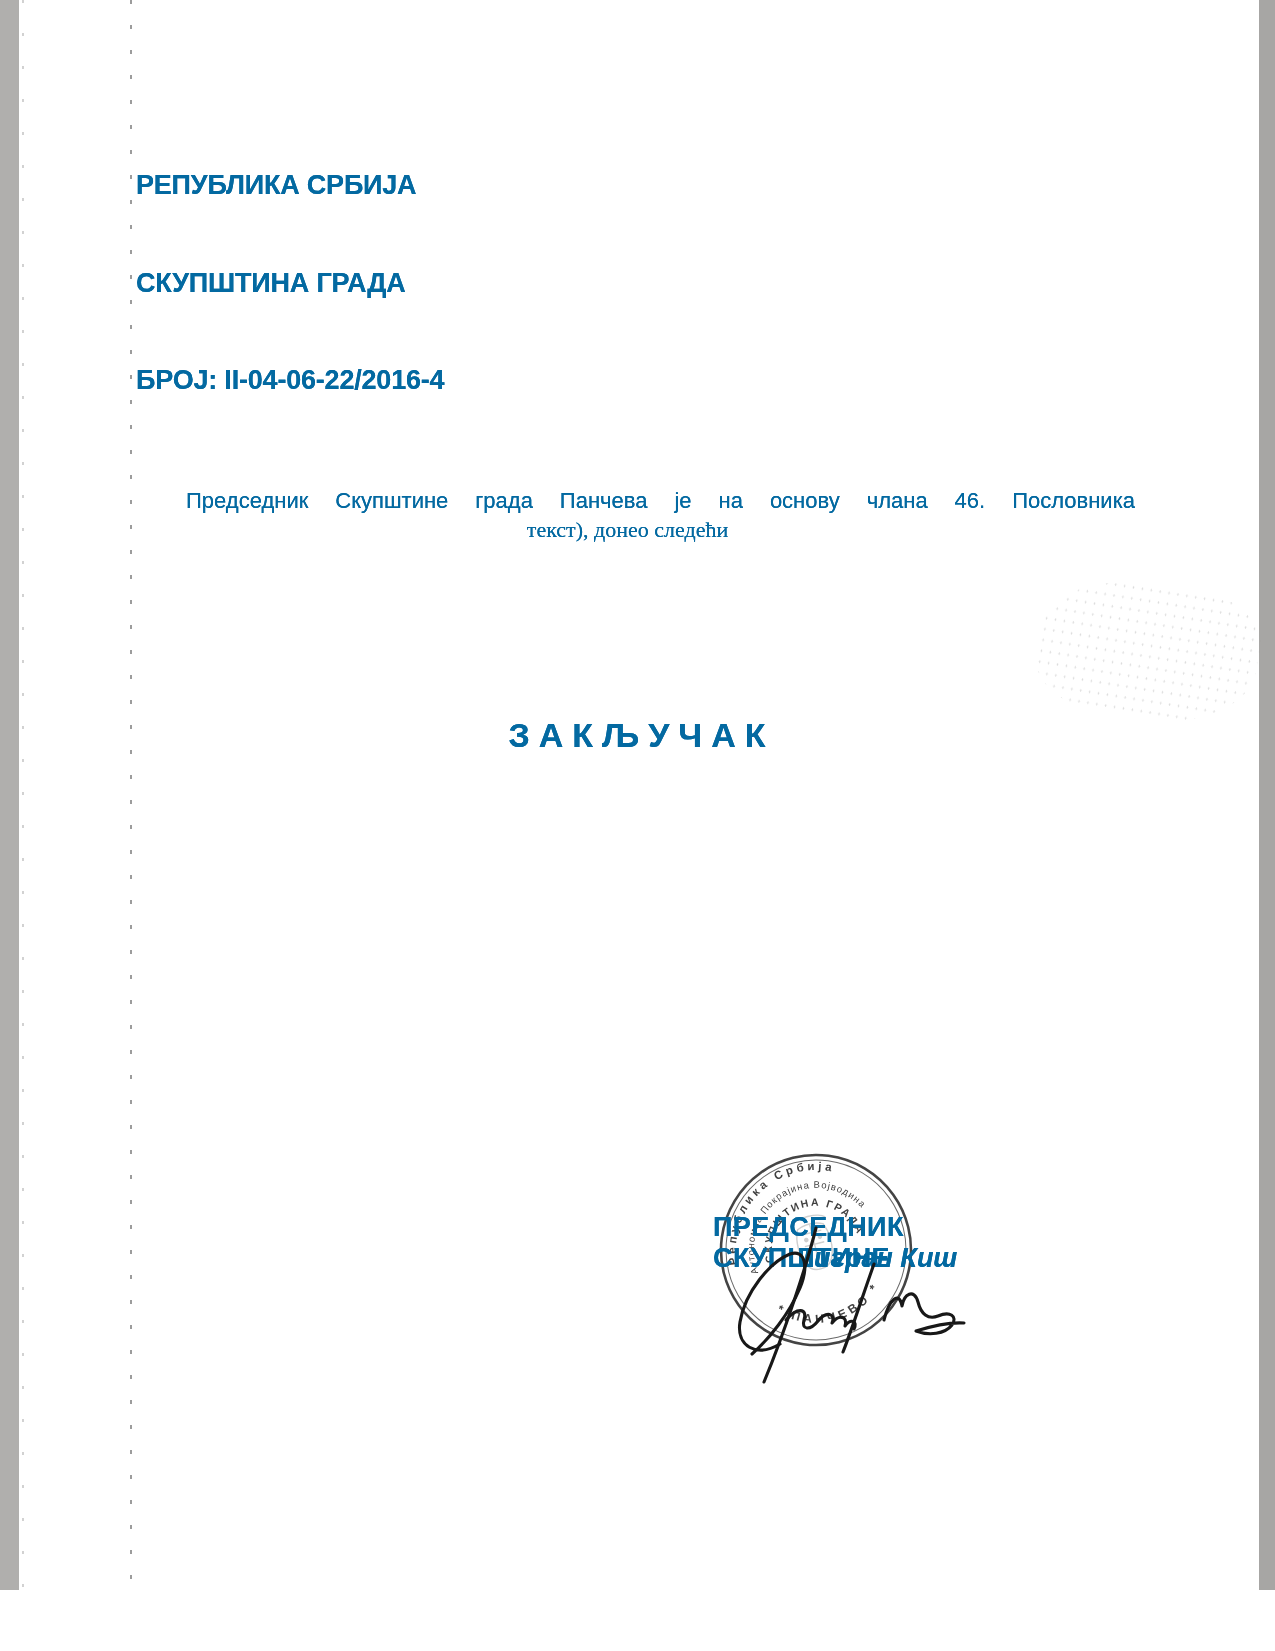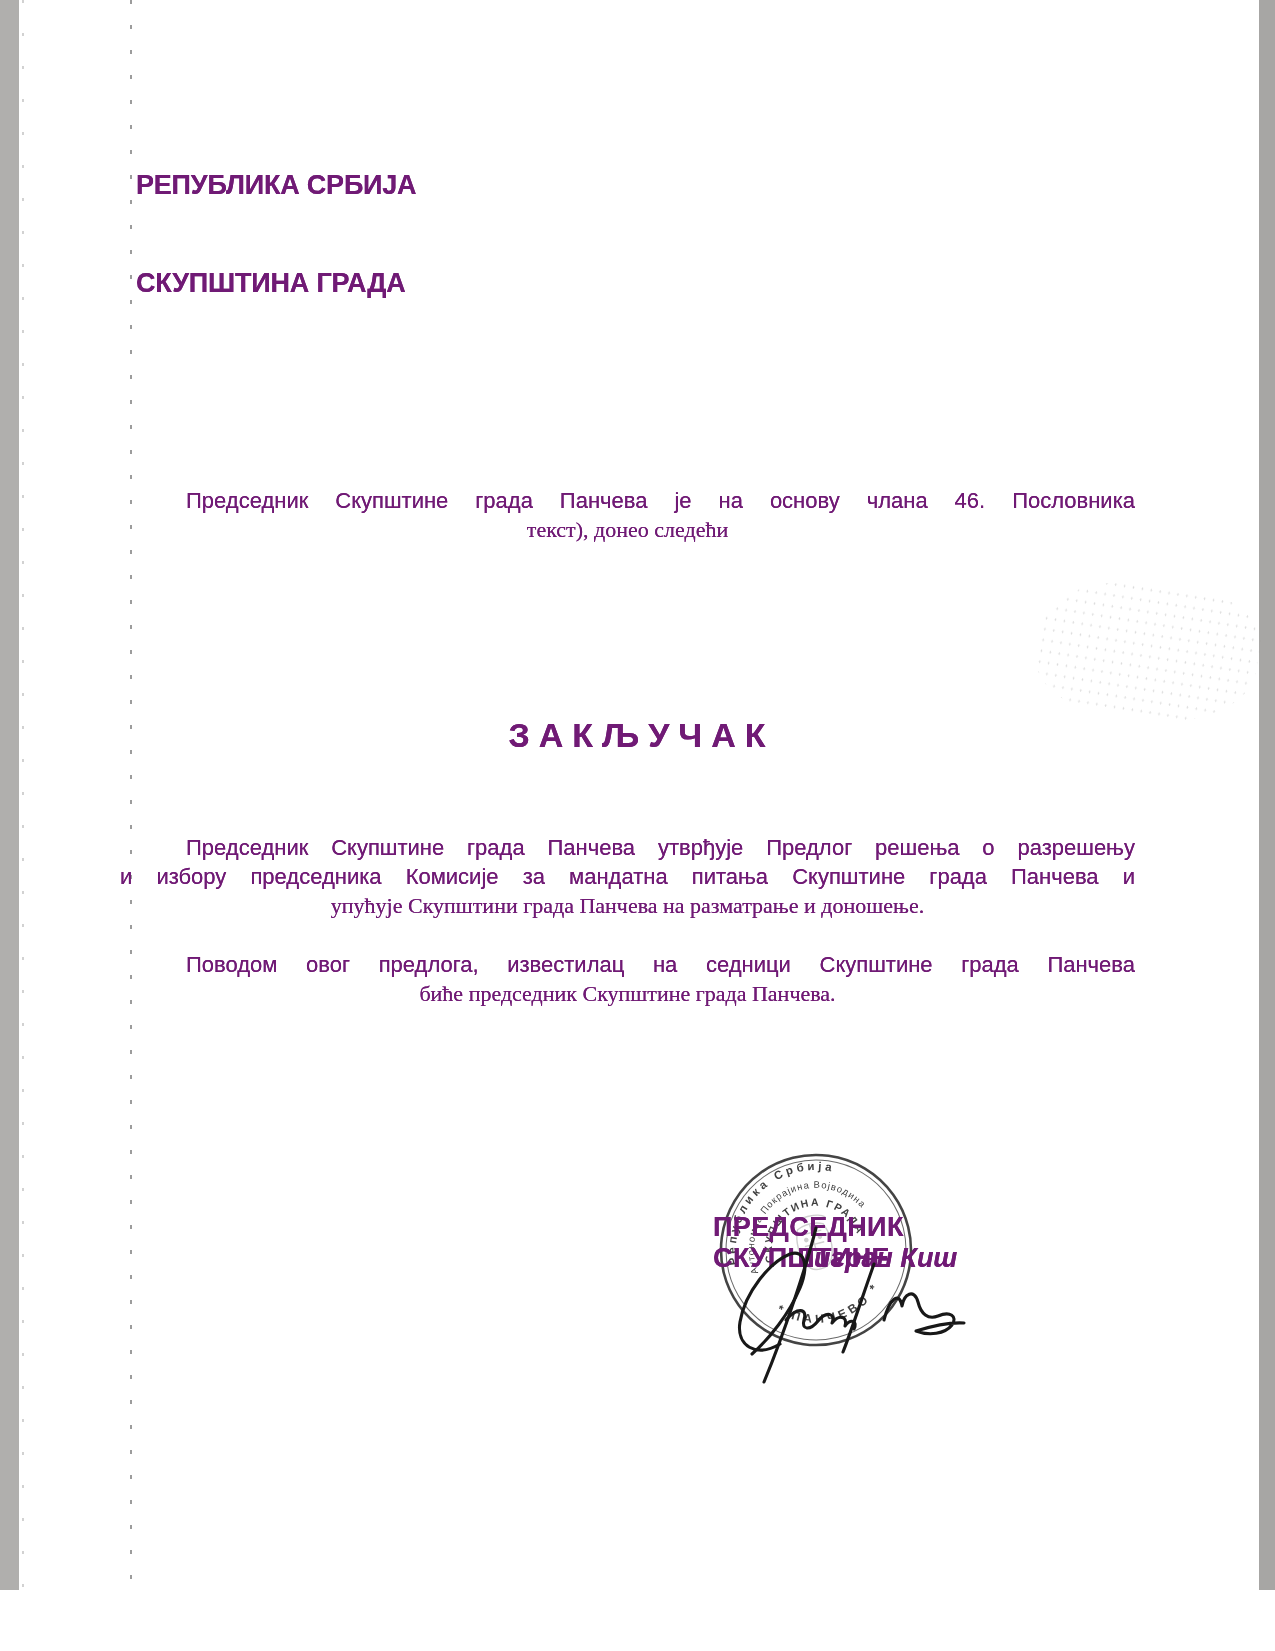--- a/index.html
+++ b/index.html
@@ -2,21 +2,21 @@
 <html lang="sr"><head>
 <meta charset="utf-8">
 <style>
   html,body{margin:0;padding:0;background:#ffffff;}
   .page{
     position:relative;
     width:1275px;height:1590px;
     background:#ffffff;
     overflow:hidden;
     font-family:"Liberation Sans", sans-serif;
-    color:#701a75;
+    color:#0369a1;
   }
   
   .edge-left{position:absolute;left:0;top:0;width:19px;height:1651px;background:#b0afad;}
   .edge-right{position:absolute;left:1259px;top:0;width:16px;height:1651px;background:#a7a6a4;}
   
   .punch-a{position:absolute;left:130px;top:0;width:2px;height:1651px;
     background:repeating-linear-gradient(180deg, rgba(75,75,75,.55) 0 4px, rgba(0,0,0,0) 4px 25px);}
   .punch-b{position:absolute;left:22px;top:0;width:2px;height:1651px;
     background:repeating-linear-gradient(180deg, rgba(105,105,105,.30) 0 3px, rgba(0,0,0,0) 3px 33px);}
   
@@ -57,39 +57,31 @@
 
   <div class="edge-left"></div>
   <div class="edge-right"></div>
   <div class="punch-a"></div>
   <div class="punch-b"></div>
   <div class="noise"></div>
 
   <div class="letterhead ink">
     <div>РЕПУБЛИКА СРБИЈА</div>
     <div>СКУПШТИНА ГРАДА</div>
+    <div>БРОЈ: II-04-06-22/2016-4</div>
   </div>
 
   <div class="col intro ink">
     <div class="jline first">Председник Скупштине града Панчева је на основу члана 46. Пословника</div>
     <div class="lline">текст), донео следећи</div>
   </div>
 
   <div class="doc-title ink">ЗАКЉУЧАК</div>
 
-  <div class="col p2 ink">
-    <div class="jline first">Председник Скупштине града Панчева утврђује Предлог решења о разрешењу</div>
-    <div class="jline">и избору председника Комисије за мандатна питања Скупштине града Панчева и</div>
-    <div class="lline">упућује Скупштини града Панчева на разматрање и доношење.</div>
-  </div>
 
-  <div class="col p3 ink">
-    <div class="jline first">Поводом овог предлога, известилац на седници Скупштине града Панчева</div>
-    <div class="lline">биће председник Скупштине града Панчева.</div>
-  </div>
 
   <svg class="stamp" width="220" height="220" viewBox="0 0 220 220">
     <g transform="rotate(-14 110 110)" opacity=".88">
       <circle cx="110" cy="110" r="95" fill="none" stroke="#2b2b2b" stroke-width="2.6"></circle>
       <circle cx="110" cy="110" r="90" fill="none" stroke="#2b2b2b" stroke-width="1" opacity=".8"></circle>
 
       <defs>
         <path id="arc1" d="M 31.2 123.9 A 80 80 0 1 1 175.5 155.9" fill="none"></path>
         <path id="arc2" d="M 49.4 122.9 A 62 62 0 1 1 164.7 139.1" fill="none"></path>
         <path id="arc3" d="M 66.7 117.6 A 44 44 0 1 1 153.3 117.6" fill="none"></path>

